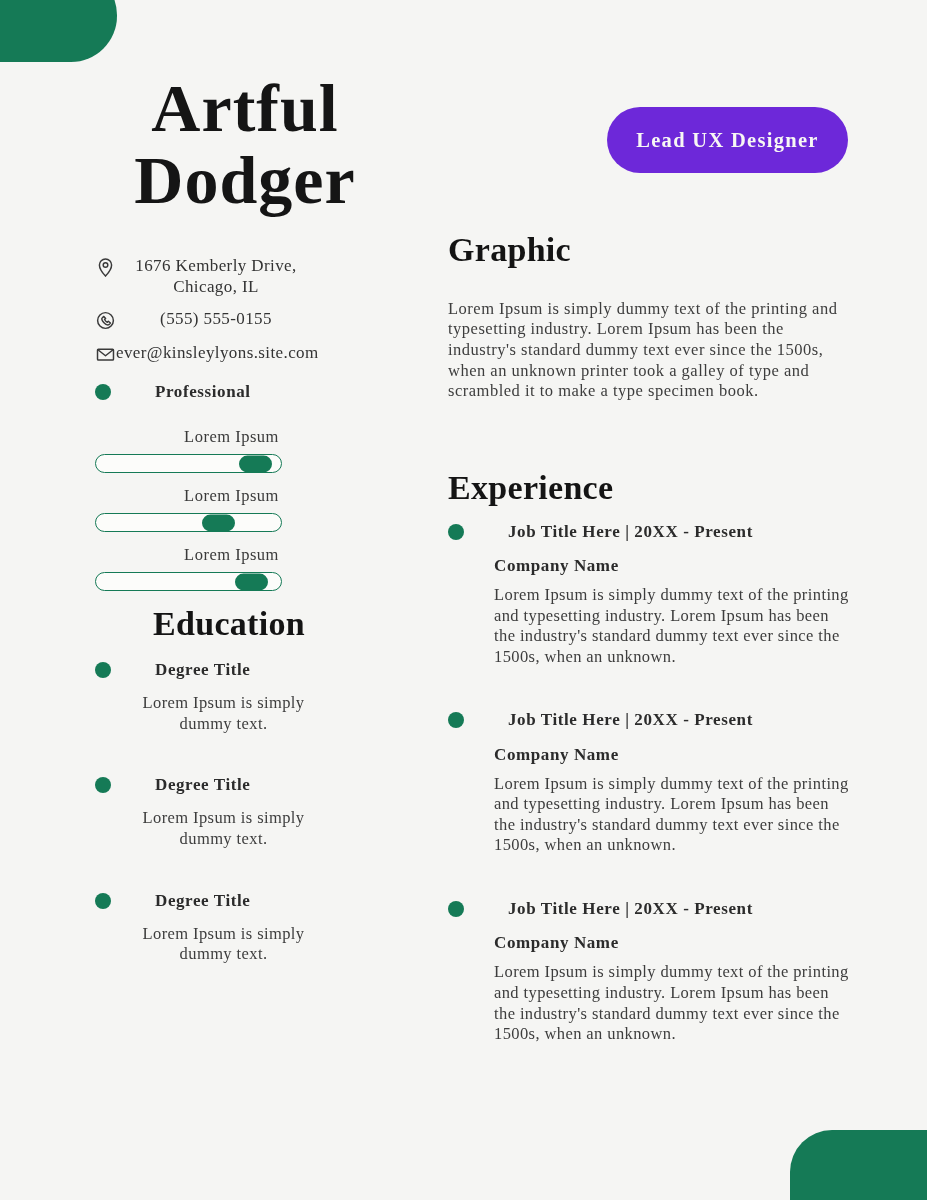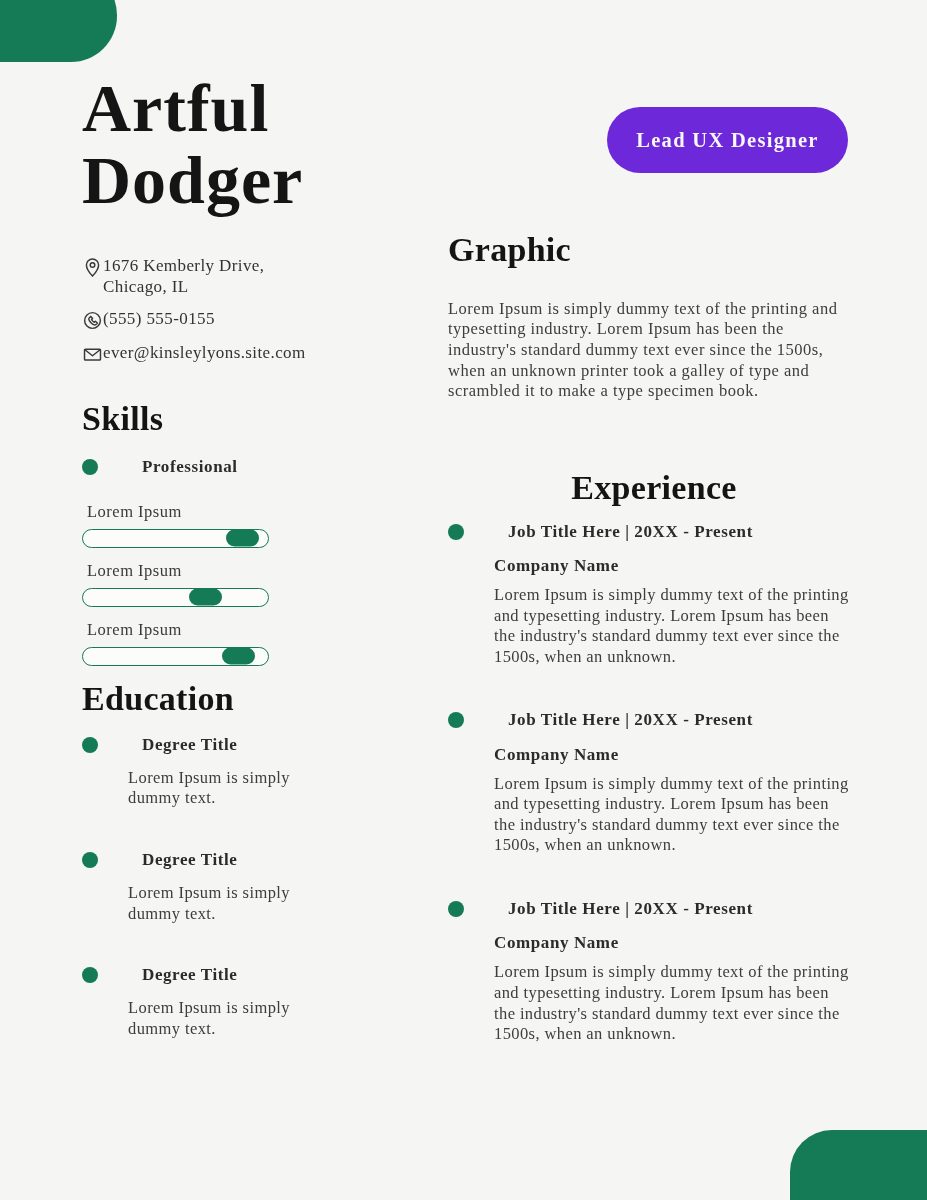--- a/index.html
+++ b/index.html
@@ -9,21 +9,21 @@
     background:#f5f5f3; overflow:hidden;
     font-family:"Liberation Serif", serif; color:#2e2e2e;
   }
   
   .shape-tl { position:absolute; top:-31px; left:0; width:117px; height:93px;
     background:#157a56; border-radius:0 46px 46px 0; }
   .shape-br { position:absolute; bottom:0; right:0; width:137px; height:70px;
     background:#157a56; border-radius:42px 0 0 0; }
 
   .col { position:absolute; top:0; }
-  .col-left  { left:82px;  width:268px; }
+  .col-left  { left:95px;  width:268px;text-align:center; }
   .col-right { left:448px; width:412px; }
 
   
   .name { margin-top:72px; width:300px; font-size:68px; line-height:1.06;
     font-weight:700; letter-spacing:1px; color:#151515; }
   .badge { margin:107px 0 0 159px; width:241px; height:66px; border-radius:33px;
     background:#6d28d9; color:#f7f7f4; display:flex; align-items:center; justify-content:center;
     font-size:20.5px; font-weight:700; letter-spacing:1.3px; }
 
   
@@ -31,21 +31,21 @@
   .contact-row { display:flex; align-items:flex-start; margin-bottom:12px;
     font-size:17px; letter-spacing:0.4px; color:#333; line-height:1.2; }
   .contact-row svg { flex:0 0 auto; margin-top:1px; }
   .contact-text { width:200px; }
 
   
   .section-h { font-size:34px; font-weight:700; letter-spacing:0.3px; color:#141414; line-height:1.2; }
   .h-skills    { margin-top:34px; }
   .h-education { margin-top:12px; }
   .h-profile   { margin-top:57px; }
-  .h-experience{ margin-top:66px;text-align:center; }
+  .h-experience{ margin-top:66px; }
 
   
   .bullet-row { display:flex; align-items:flex-start; gap:44px; }
   .dot { flex:0 0 auto; width:16px; height:16px; border-radius:50%; background:#157a56; margin-top:3px; }
   .bold-label { font-size:17px; font-weight:700; letter-spacing:0.6px; color:#2b2b2b; line-height:1.3; }
 
   .prof-row { margin-top:16px; }
   .skill-list { list-style:none; margin:12px 0 0 53px; }
   .skill-list li { font-size:16.5px; letter-spacing:0.5px; color:#3d3d3d; line-height:21px; }
   .skill-list li::before { content:"\2022"; margin-right:10px; color:#3d3d3d; }
@@ -103,21 +103,20 @@
       </div>
       <div class="contact-row">
         <svg class="icon" width="21" height="21" viewBox="0 0 20 20">
           <rect x="2.4" y="4.9" width="15.2" height="10.4" rx="0.8"></rect>
           <path d="M2.8 5.5 10 11.2 17.2 5.5"></path>
         </svg>
         <div class="contact-text">ever@kinsleylyons.site.com</div>
       </div>
     </div>
 
-    <h2 class="section-h h-skills">Skills</h2>
 
     <div class="bullet-row prof-row">
       <span class="dot"></span>
       <span class="bold-label">Professional</span>
     </div>
 
 
     <div class="sliders">
       <div class="slider">
         <span class="slider-label">Lorem Ipsum</span>

